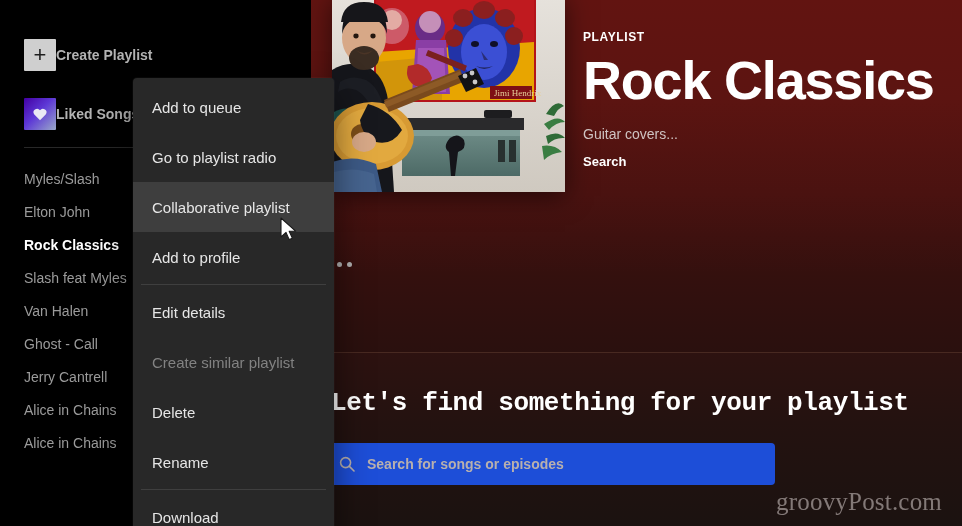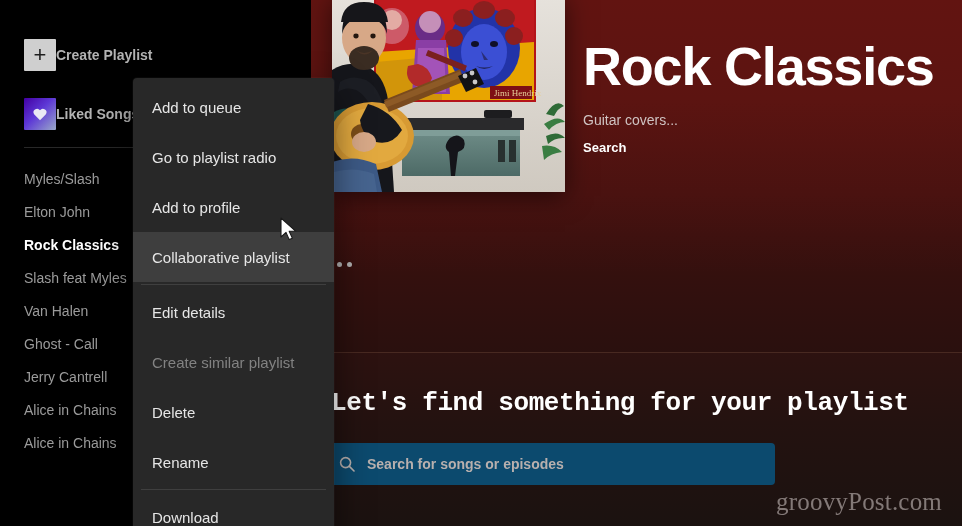--- a/index.html
+++ b/index.html
@@ -92,21 +92,21 @@
 
   
   #find-heading {
     position: absolute; left: 20px; top: 388px;
     font-size: 26px; font-weight: bold; color: #fff;
     letter-spacing: -0.4px; white-space: nowrap; font-family: Liberation Mono, monospace;
   }
   #search-box {
     position: absolute; left: 14px; top: 443px;
     width: 450px; height: 42px;
-    background: #0c4a6e;
+    background: #1d4ed8;
     border-radius: 4px;
     display: flex; align-items: center;
     padding: 0 14px;
   }
   #search-box .s-icon { width: 16px; height: 16px; flex: 0 0 16px; }
   #search-box .s-text {
     margin-left: 12px; font-size: 14px; color: #b8b0ae; font-weight: bold;
   }
 
   
@@ -284,20 +284,21 @@
 
         <path d="M0 166 q22 -8 44 2 l6 28 l-50 0 Z" fill="#3d5a86"></path>
         <path d="M2 176 q20 -6 40 2 l3 18 l-45 0 Z" fill="#46648f"></path>
 
         <path d="M36 108 q22 6 34 26 q-10 16 -26 12 q-14 -6 -16 -22 Z" fill="#17181d"></path>
         <ellipse cx="32" cy="146" rx="12" ry="10" fill="#d7a887"></ellipse>
       </svg>
     </div>
 
     <div id="playlist-meta">
+      <div class="kicker">PLAYLIST</div>
       <div class="pl-title">Rock Classics</div>
       <div class="pl-desc">Guitar covers...</div>
       <div class="pl-owner">Search</div>
     </div>
 
     <div id="more-button">
       <span class="dot"></span>
       <span class="dot"></span>
       <span class="dot"></span>
     </div>
@@ -344,22 +345,22 @@
         <div class="pl-item">Ghost - Call</div>
         <div class="pl-item">Jerry Cantrell</div>
         <div class="pl-item">Alice in Chains</div>
         <div class="pl-item">Alice in Chains</div>
       </div>
   </div>
 
   <div id="context-menu">
       <div class="menu-item">Add to queue</div>
       <div class="menu-item">Go to playlist radio</div>
+      <div class="menu-item highlight">Collaborative playlist</div>
       <div class="menu-item">Add to profile</div>
-      <div class="menu-item highlight">Collaborative playlist</div>
       <div class="menu-sep"></div>
       <div class="menu-item">Edit details</div>
       <div class="menu-item disabled">Create similar playlist</div>
       <div class="menu-item">Delete</div>
       <div class="menu-item">Rename</div>
       <div class="menu-sep"></div>
       <div class="menu-item">Download</div>
     </div>
 
   <div id="cursor">

